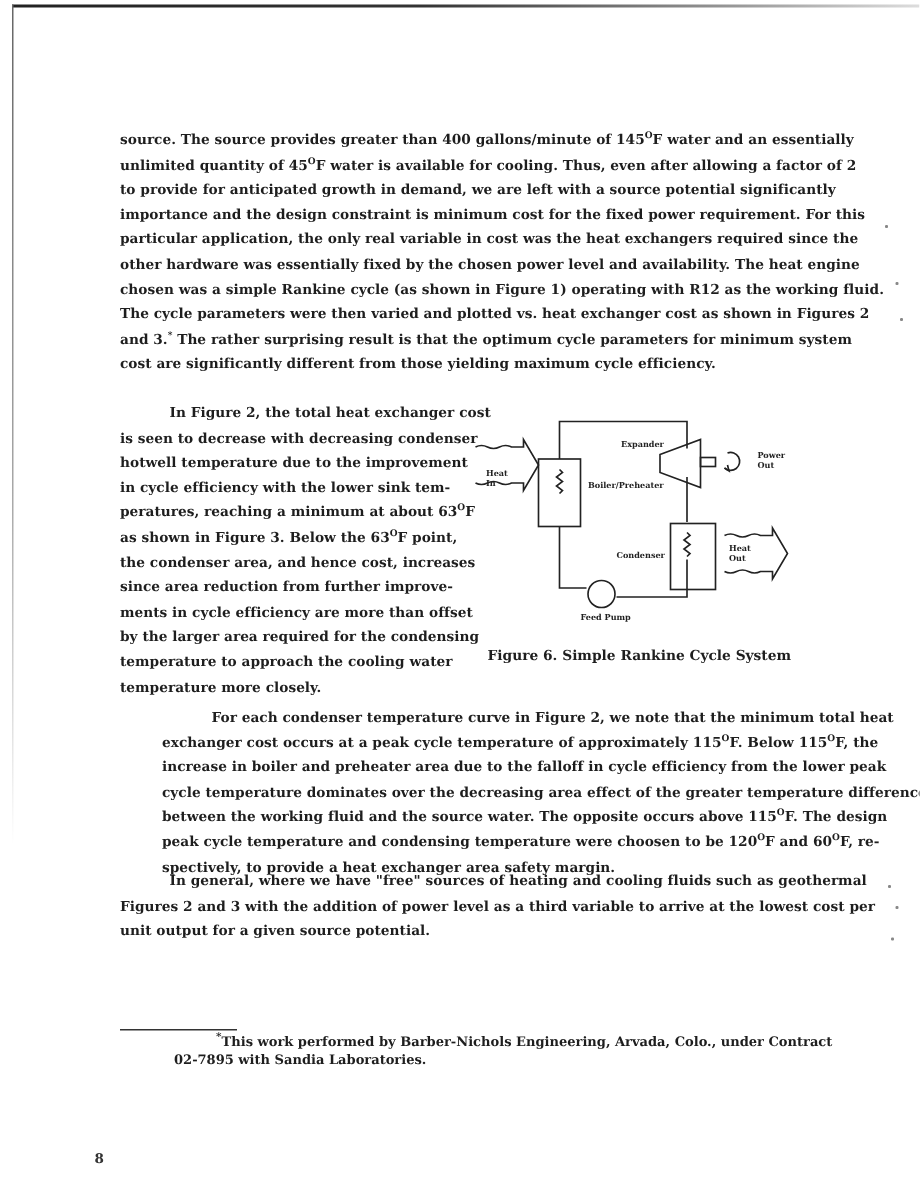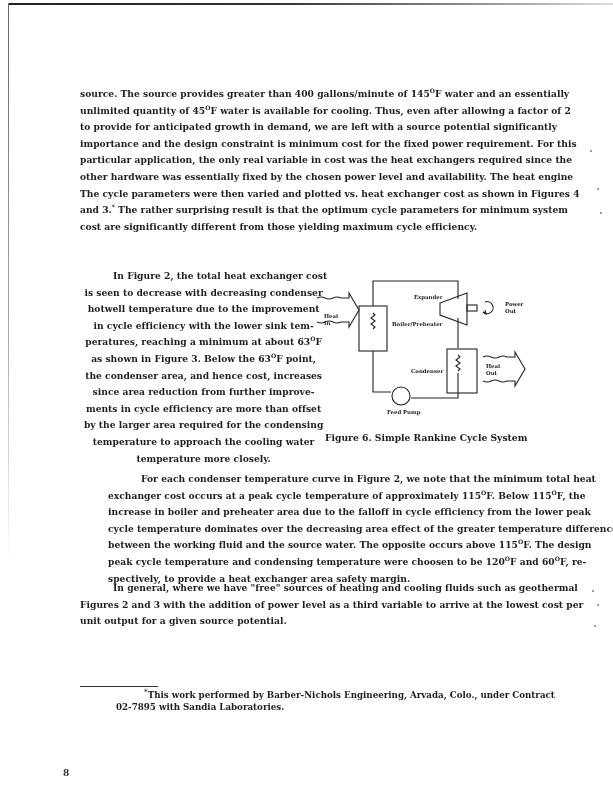--- a/index.html
+++ b/index.html
@@ -43,25 +43,26 @@
 <div class="scan-top"></div>
 <div class="scan-left"></div>
 
 <div class="text-block" id="p1" style="left:80px; top:86px;">
     <span class="line">source.  The source provides greater than 400 gallons/minute of 145<sup>O</sup>F water and an essentially</span>
     <span class="line">unlimited quantity of 45<sup>O</sup>F water is available for cooling.  Thus, even after allowing a factor of 2</span>
     <span class="line">to provide for anticipated growth in demand, we are left with a source potential significantly</span>
     <span class="line">importance and the design constraint is minimum cost for the fixed power requirement.  For this</span>
     <span class="line">particular application, the only real variable in cost was the heat exchangers required since the</span>
     <span class="line">other hardware was essentially fixed by the chosen power level and availability.  The heat engine</span>
-    <span class="line">The cycle parameters were then varied and plotted vs. heat exchanger cost as shown in Figures 4</span>
+    <span class="line">chosen was a simple Rankine cycle (as shown in Figure 1) operating with R12 as the working fluid.</span>
+    <span class="line">The cycle parameters were then varied and plotted vs. heat exchanger cost as shown in Figures 2</span>
     <span class="line">and 3.<sup>*</sup>  The rather surprising result is that the optimum cycle parameters for minimum system</span>
     <span class="line">cost are significantly different from those yielding maximum cycle efficiency.</span>
   </div>
-<div class="text-block" id="p2" style="left:80px; top:268px;text-align:center;">
+<div class="text-block" id="p2" style="left:80px; top:268px;">
     <span class="line indent">In Figure 2, the total heat exchanger cost</span>
     <span class="line">is seen to decrease with decreasing condenser</span>
     <span class="line">hotwell temperature due to the improvement</span>
     <span class="line">in cycle efficiency with the lower sink tem-</span>
     <span class="line">peratures, reaching a minimum at about 63<sup>O</sup>F</span>
     <span class="line">as shown in Figure 3.  Below the 63<sup>O</sup>F point,</span>
     <span class="line">the condenser area, and hence cost, increases</span>
     <span class="line">since area reduction from further improve-</span>
     <span class="line">ments in cycle efficiency are more than offset</span>
     <span class="line">by the larger area required for the condensing</span>

